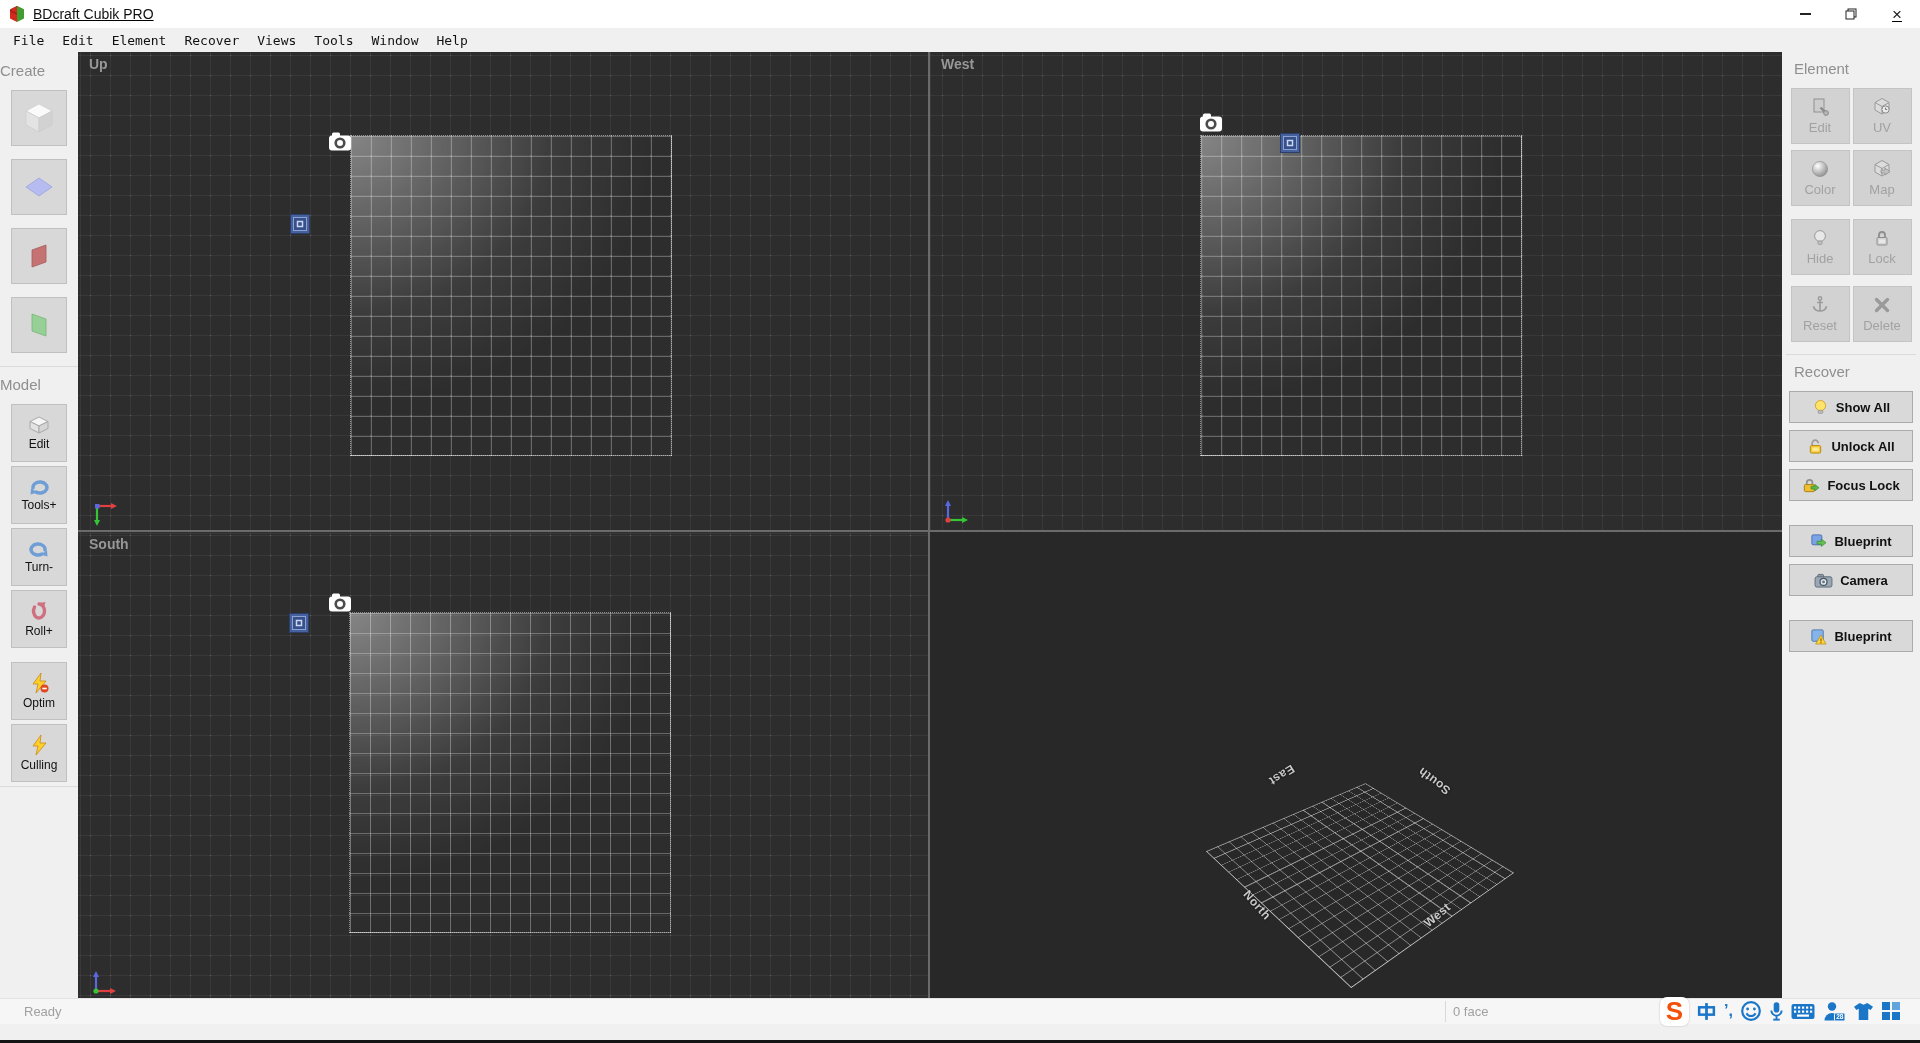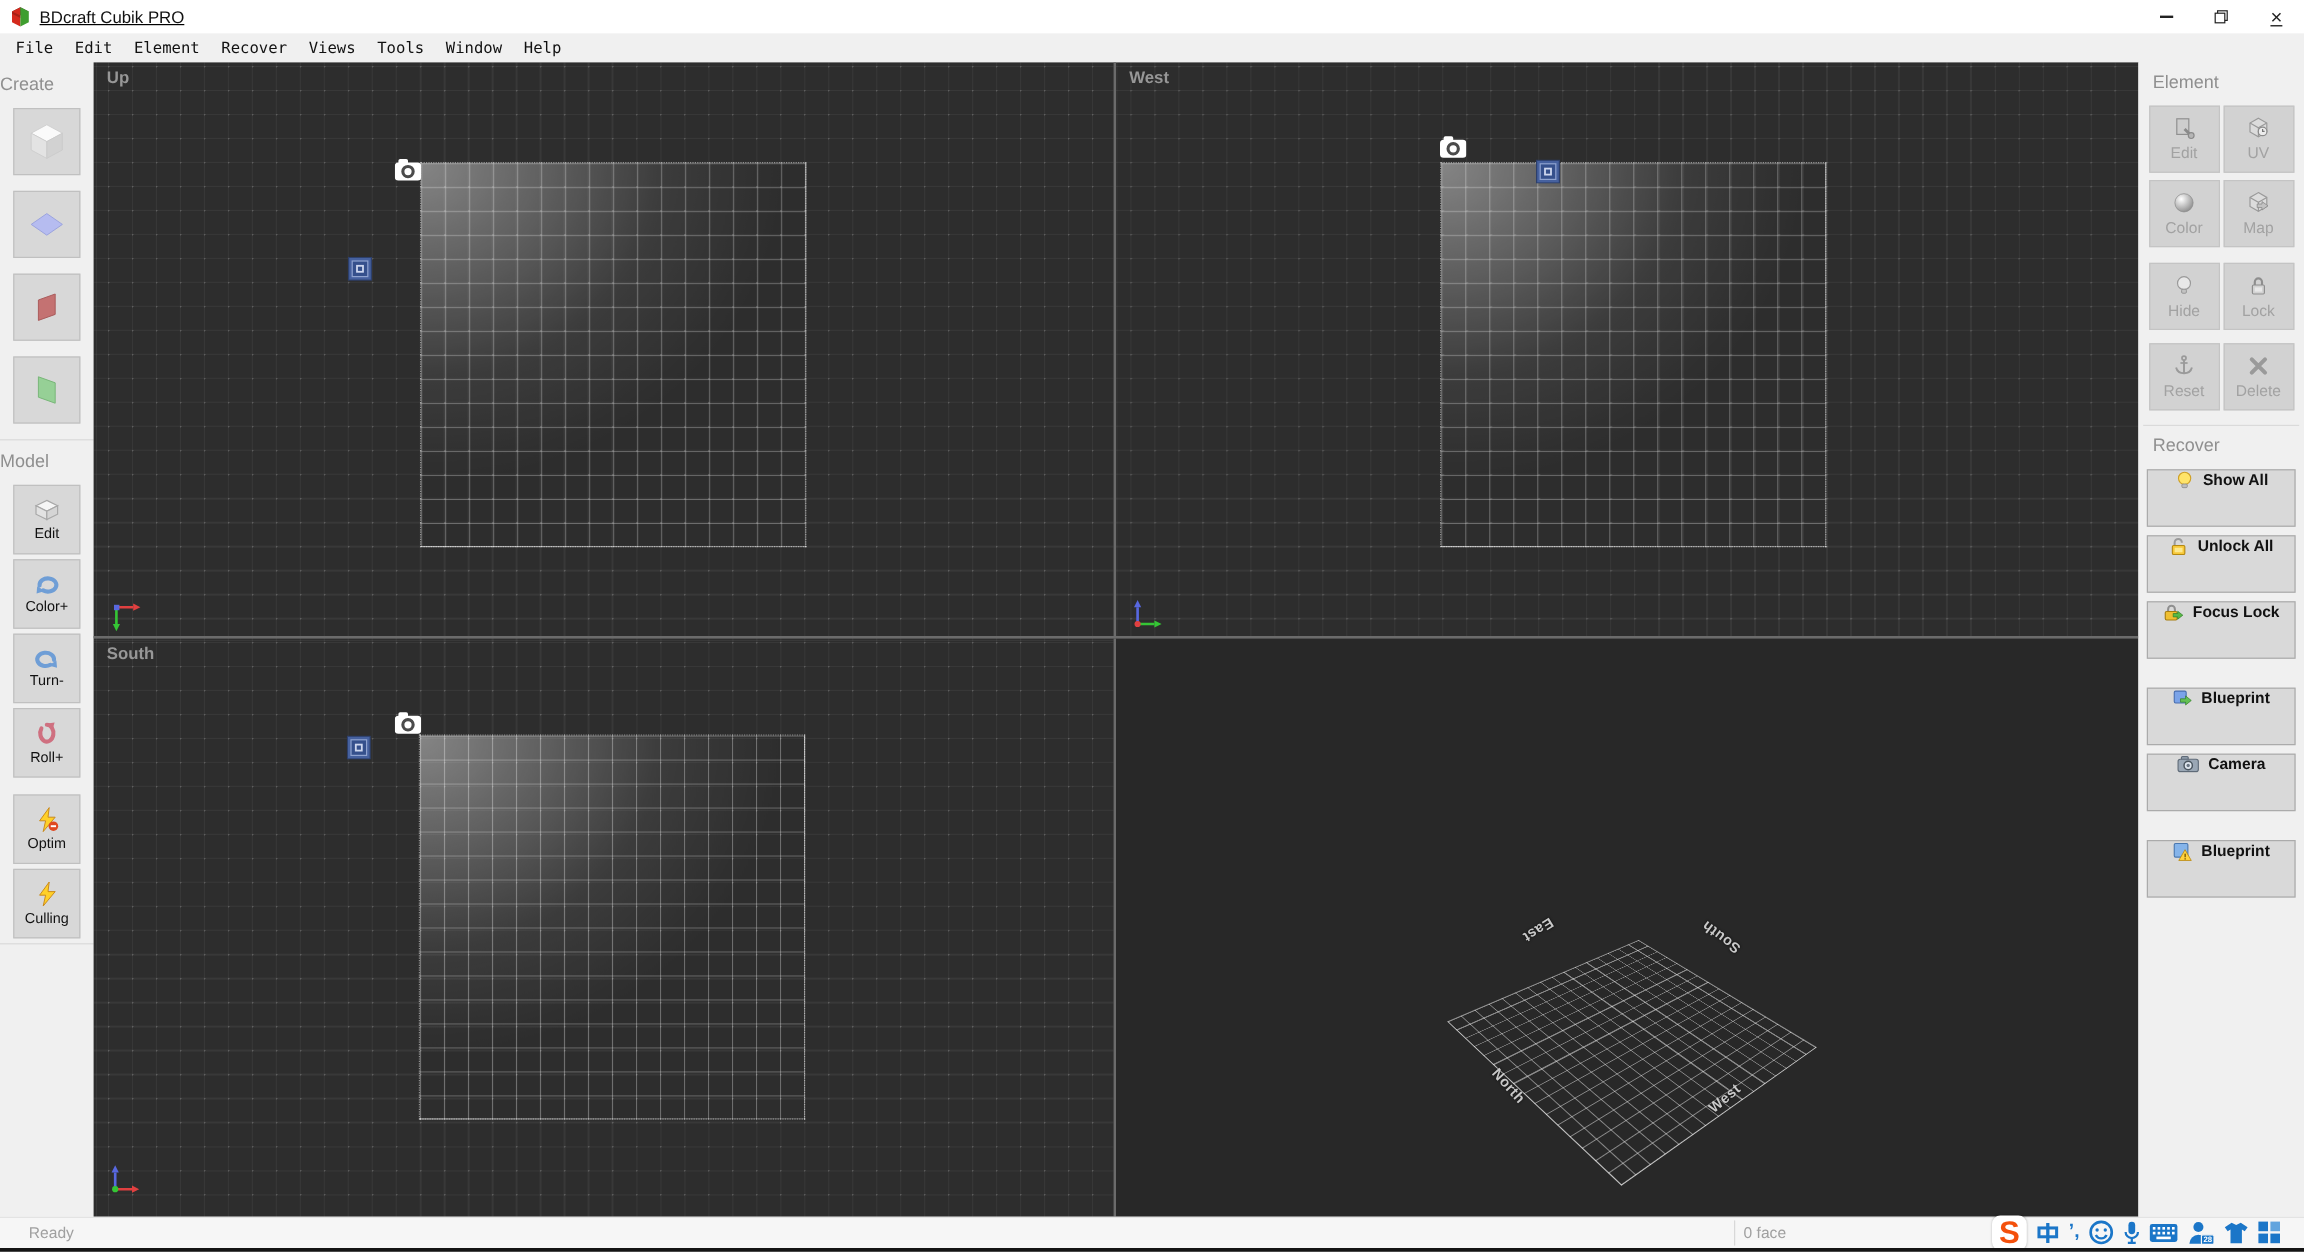--- a/index.html
+++ b/index.html
@@ -35,22 +35,22 @@
   .model-btn { height:58px; gap:2px; font-size:12px; color:#111; margin-bottom:4px; }
   .sep-h { height:1px; background:#dadada; margin:6px 0 9px 0; }
   .gap-top { margin-top:14px; }
 
   
   .sidebar-right { position:absolute; right:0; top:0; width:138px; height:962px; background:#f0f0f0; padding-top:8px; }
   .sidebar-right .section-header { padding-left:12px; }
   .el-row { display:flex; gap:3px; justify-content:center; margin-bottom:6px; }
   .el-btn { width:59px; height:56px; background:#d2d2d2; border:1px solid #c4c4c4; color:#a2a2a2;
     font-size:13px; display:flex; flex-direction:column; align-items:center; justify-content:center; gap:3px; }
-  .rec-btn { width:124px; height:48px; margin:0 auto 7px auto; background:#d9d9d9; border:1px solid #ababab;
-    display:flex; justify-content:center; gap:7px; font-size:13px; font-weight:600; color:#111; }
+  .rec-btn { width:124px; height:32px; margin:0 auto 7px auto; background:#d9d9d9; border:1px solid #ababab;
+    display:flex; align-items:center; justify-content:center; gap:7px; font-size:13px; font-weight:600; color:#111; }
   .rec-gap { margin-top:24px; }
 
   
   .viewport-area { position:absolute; left:78px; top:0; width:1704px; height:780px;text-align:right; }
   .viewport { position:absolute; background-color:#2d2d2d; overflow:hidden; }
   .vp-dotgrid { background-image:
       radial-gradient(circle at 0 0, rgba(255,255,255,0.16) 1px, rgba(255,255,255,0) 1.7px),
       repeating-linear-gradient(to right, rgba(255,255,255,0.05) 0 1px, rgba(0,0,0,0) 1px 20px),
       repeating-linear-gradient(to bottom, rgba(255,255,255,0.05) 0 1px, rgba(0,0,0,0) 1px 20px);
     background-size:20px 20px, auto, auto;
@@ -80,21 +80,21 @@
       repeating-linear-gradient(to bottom, rgba(255,255,255,0.45) 0 1px, rgba(0,0,0,0) 1px 17.5px);
     transform:rotate(4deg) rotateX(51deg) rotateZ(45deg) scale(0.78); }
   .compass { position:absolute; color:#c9c9c9; font-size:12px; font-weight:700; letter-spacing:0.5px;
     text-shadow:0 0 2px rgba(0,0,0,0.9); }
   .compass-east  { left:338px; top:236px; transform:rotate(148deg); }
   .compass-south { left:486px; top:242px; transform:rotate(217deg); }
   .compass-north { left:310px; top:366px; transform:rotate(48deg); }
   .compass-west  { left:492px; top:376px; transform:rotate(-40deg); }
 
   
-  .statusbar { position:absolute; left:0; bottom:3px; height:26px; right:0; background:#f6f6f6;
+  .statusbar { position:absolute; left:0; bottom:19px; height:26px; right:0; background:#f6f6f6;
     border-top:1px solid #e3e3e3; font-size:13px; color:#a0a0a0; }
   .status-ready { position:absolute; left:24px; top:5px; }
   .status-sep { position:absolute; left:1445px; top:2px; bottom:2px; width:1px; background:#d8d8d8; }
   .status-face { position:absolute; left:1453px; top:5px; }
   .taskbar-strip { position:absolute; left:0; bottom:0; height:3px; right:0; background:#141414; }
   .tray { position:absolute; left:1660px; top:-4px; height:32px; display:flex; align-items:center; gap:7px; }
   .tray-item { display:flex; align-items:center; justify-content:center; }
   .sogou-tile { width:29px; height:29px; background:#fff; border-radius:7px;
     box-shadow:0 0 2px rgba(0,0,0,0.25); font-weight:900; font-size:26px; line-height:27px;
     color:#f4500c; text-align:center; }
@@ -177,21 +177,21 @@
           <polygon points="2,6.5 11,11 11,18 2,13.5" fill="#e2e2e2" stroke="#a8a8a8"></polygon>
           <polygon points="20,6.5 11,11 11,18 20,13.5" fill="#d5d5d5" stroke="#a8a8a8"></polygon>
         </svg>
         <span>Edit</span>
       </div>
       <div class="side-btn model-btn">
         <svg width="22" height="18" viewBox="0 0 22 18">
           <path d="M5 10 a7 5.5 0 1 1 3 4" fill="none" stroke="#6f9ed6" stroke-width="3.4" stroke-linecap="round"></path>
           <polygon points="3,10.5 9.5,14.5 2.5,16.5" fill="#6f9ed6"></polygon>
         </svg>
-        <span>Color+</span>
+        <span>Tools+</span>
       </div>
       <div class="side-btn model-btn">
         <svg width="22" height="18" viewBox="0 0 22 18" style="transform:scaleX(-1)">
           <path d="M5 10 a7 5.5 0 1 1 3 4" fill="none" stroke="#6f9ed6" stroke-width="3.4" stroke-linecap="round"></path>
           <polygon points="3,10.5 9.5,14.5 2.5,16.5" fill="#6f9ed6"></polygon>
         </svg>
         <span>Turn-</span>
       </div>
       <div class="side-btn model-btn">
         <svg width="20" height="22" viewBox="0 0 20 22">

